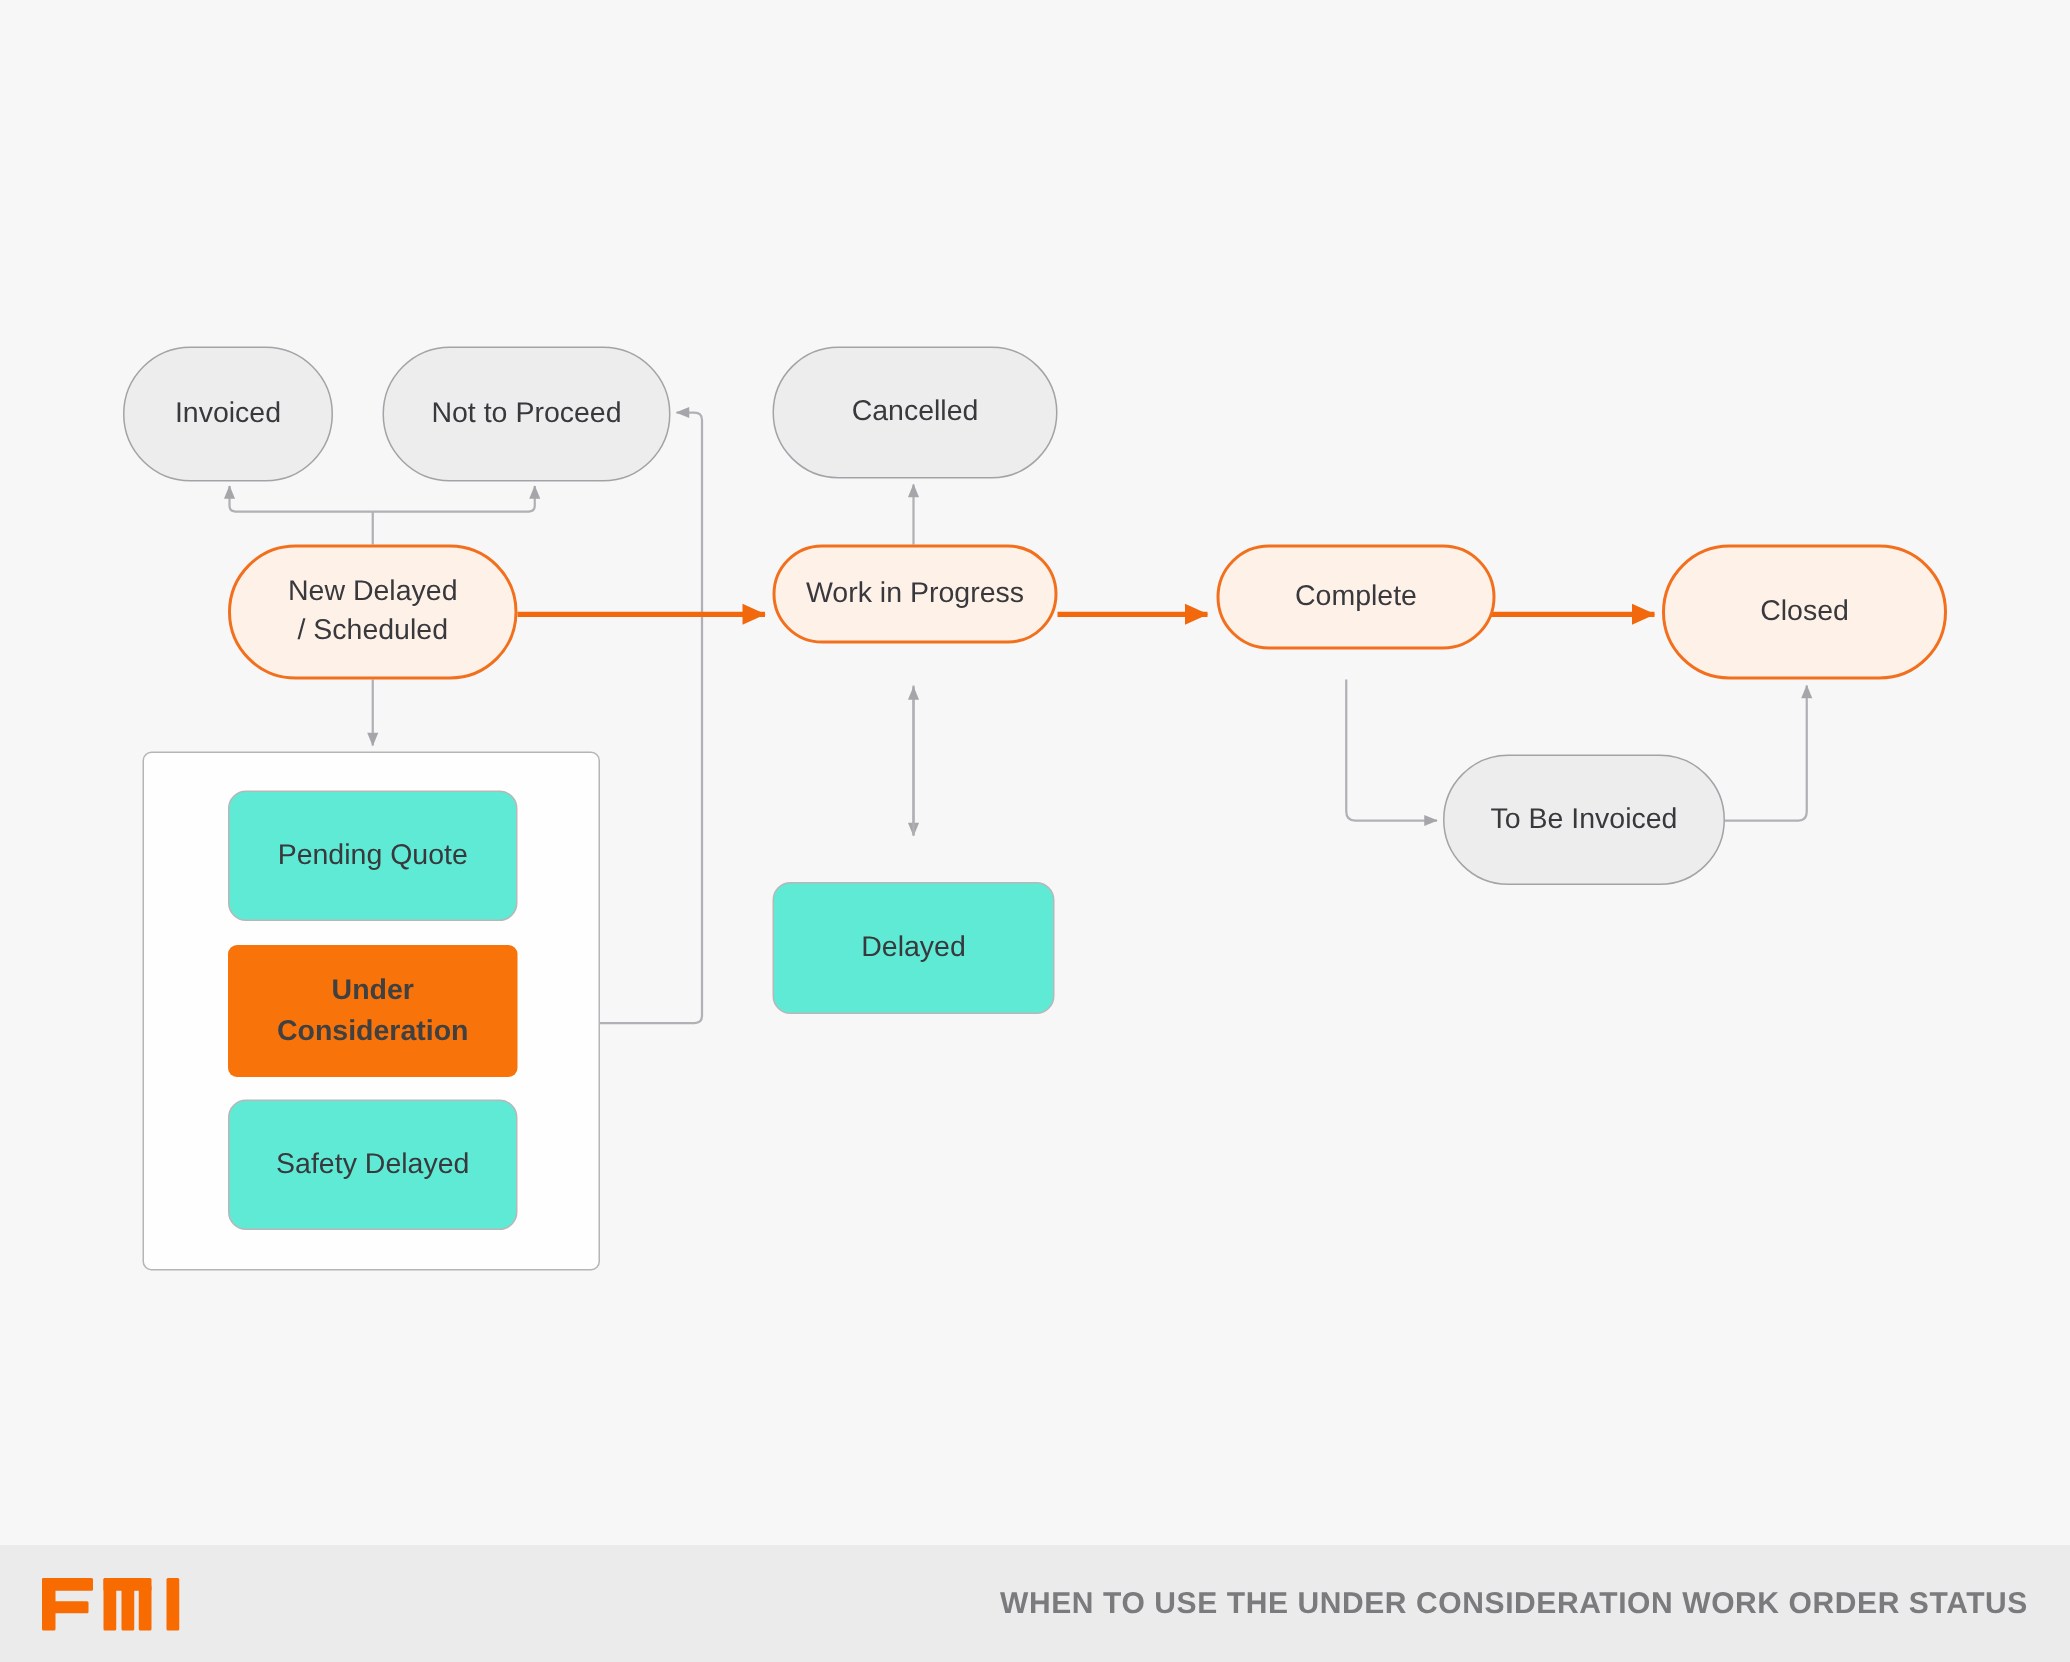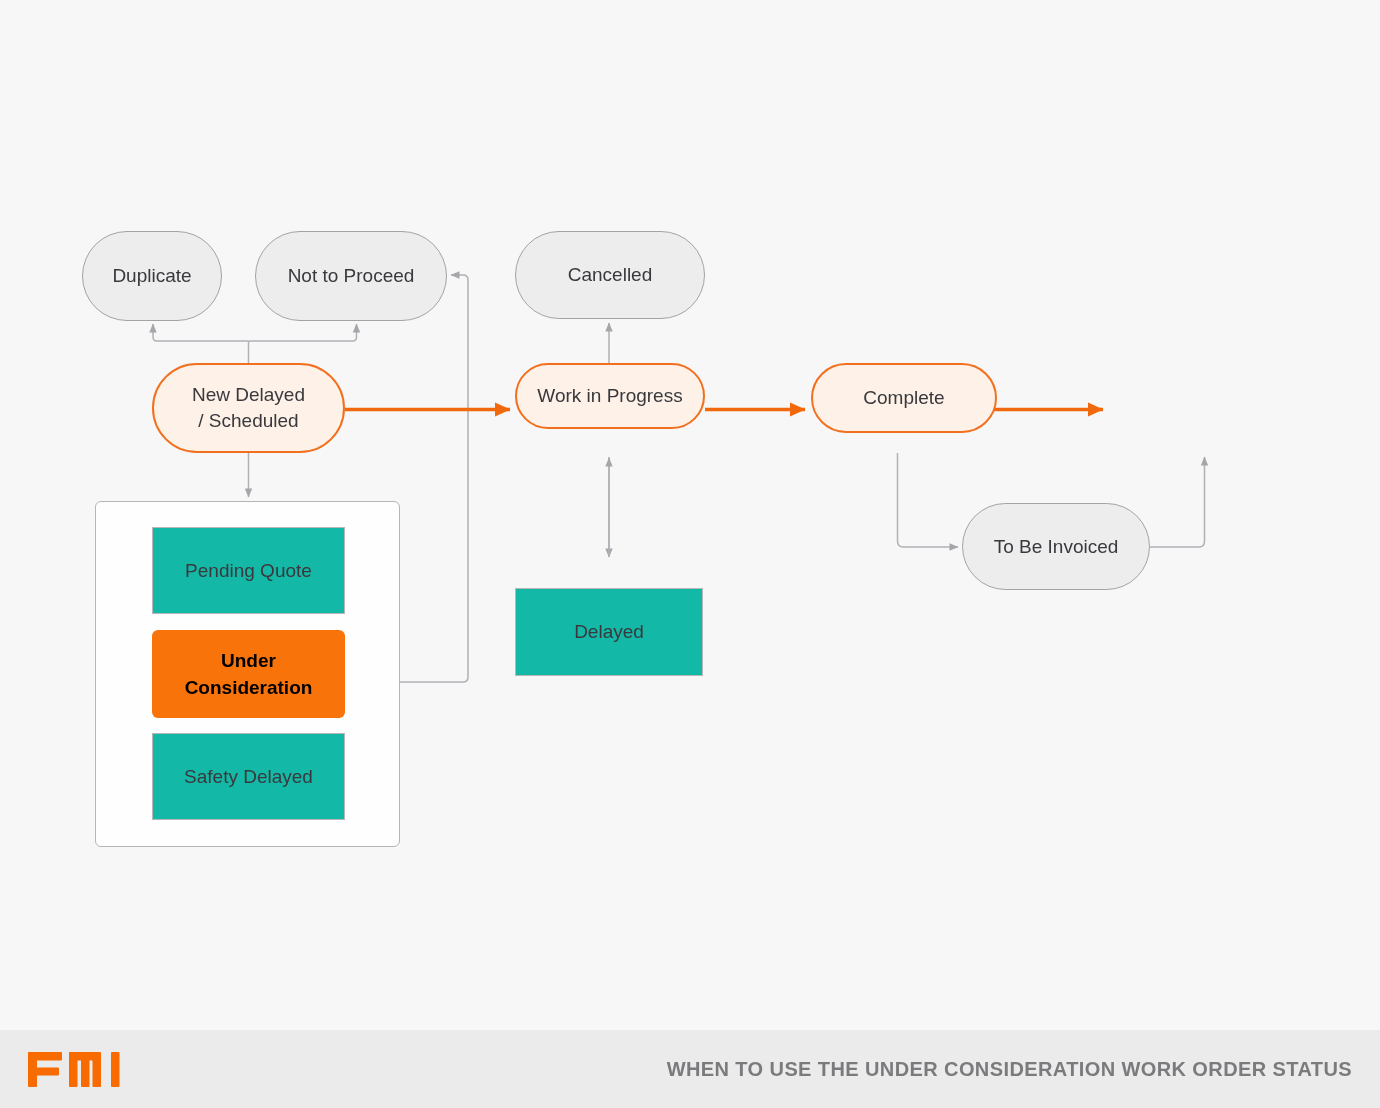--- a/index.html
+++ b/index.html
@@ -10,22 +10,22 @@
   svg.connectors{position:absolute;left:0;top:0;width:1380px;height:1108px;}
   .gline{stroke:#b1b1b5;stroke-width:1.5;fill:none;}
   .oline{stroke:#f2690d;stroke-width:3.5;fill:none;}
   .node{
     position:absolute;display:flex;flex-direction:column;align-items:center;justify-content:center;
     text-align:center;box-sizing:border-box;color:#39393d;font-size:19px;line-height:26px;
   }
   .node span{display:block;}
   .pill-gray{background:#ededee;border:1px solid #a3a3a7;border-radius:46px;}
   .pill-orange{background:#fdf1e8;border:2px solid #f2701d;border-radius:46px;}
-  .rect-gray{background:#14b8a6;border:1px solid #b7b7ba;border-radius:0;}
-  .rect-orange{background:#f8730a;border:none;border-radius:6px;color:#000000;font-weight:700;line-height:27px;justify-content:center;}
+  .rect-gray{background:#5eead4;border:1px solid #b7b7ba;border-radius:12px;}
+  .rect-orange{background:#f8730a;border:none;border-radius:6px;color:#404040;font-weight:700;line-height:27px;justify-content:center;}
   .group-box{
     position:absolute;left:95px;top:501px;width:305px;height:346px;
     background:#fefefe;border:1px solid #b5b5b8;border-radius:6px;box-sizing:border-box;
   }
   .footer{
     position:absolute;left:0;top:1030px;width:1380px;height:78px;background:#ebebec;
     display:flex;align-items:center;justify-content:space-between;
     padding:0 28px;box-sizing:border-box;
   }
   .footer-title{color:#7b7b7e;font-size:20px;font-weight:600;letter-spacing:0.4px;}
@@ -63,21 +63,21 @@
     <path class="gline" marker-end="url(#ag)" d="M1150 547 H1199 Q1204.5 547 1204.5 541 V457"></path>
 
     <path class="oline" marker-end="url(#ao)" d="M345 409.5 H510"></path>
     <path class="oline" marker-end="url(#ao)" d="M705 409.5 H805"></path>
     <path class="oline" marker-end="url(#ao)" d="M994 409.5 H1103"></path>
   </svg>
 
   <div class="group-box"></div>
 
   <div class="node pill-gray" style="left:82px;top:231px;width:140px;height:90px">
-    <span>Duplicate</span>
+    <span>Invoiced</span>
   </div>
 
   <div class="node pill-gray" style="left:255px;top:231px;width:192px;height:90px">
     <span>Not to Proceed</span>
   </div>
 
   <div class="node pill-gray" style="left:515px;top:231px;width:190px;height:88px">
     <span>Cancelled</span>
   </div>
 
@@ -87,20 +87,23 @@
   </div>
 
   <div class="node pill-orange" style="left:515px;top:363px;width:190px;height:66px">
     <span>Work in Progress</span>
   </div>
 
   <div class="node pill-orange" style="left:811px;top:363px;width:186px;height:70px">
     <span>Complete</span>
   </div>
 
+  <div class="node pill-orange" style="left:1108px;top:363px;width:190px;height:90px">
+    <span>Closed</span>
+  </div>
 
   <div class="node pill-gray" style="left:962px;top:503px;width:188px;height:87px">
     <span>To Be Invoiced</span>
   </div>
 
   <div class="node rect-gray" style="left:515px;top:588px;width:188px;height:88px">
     <span>Delayed</span>
   </div>
 
   <div class="node rect-gray" style="left:152px;top:527px;width:193px;height:87px">

